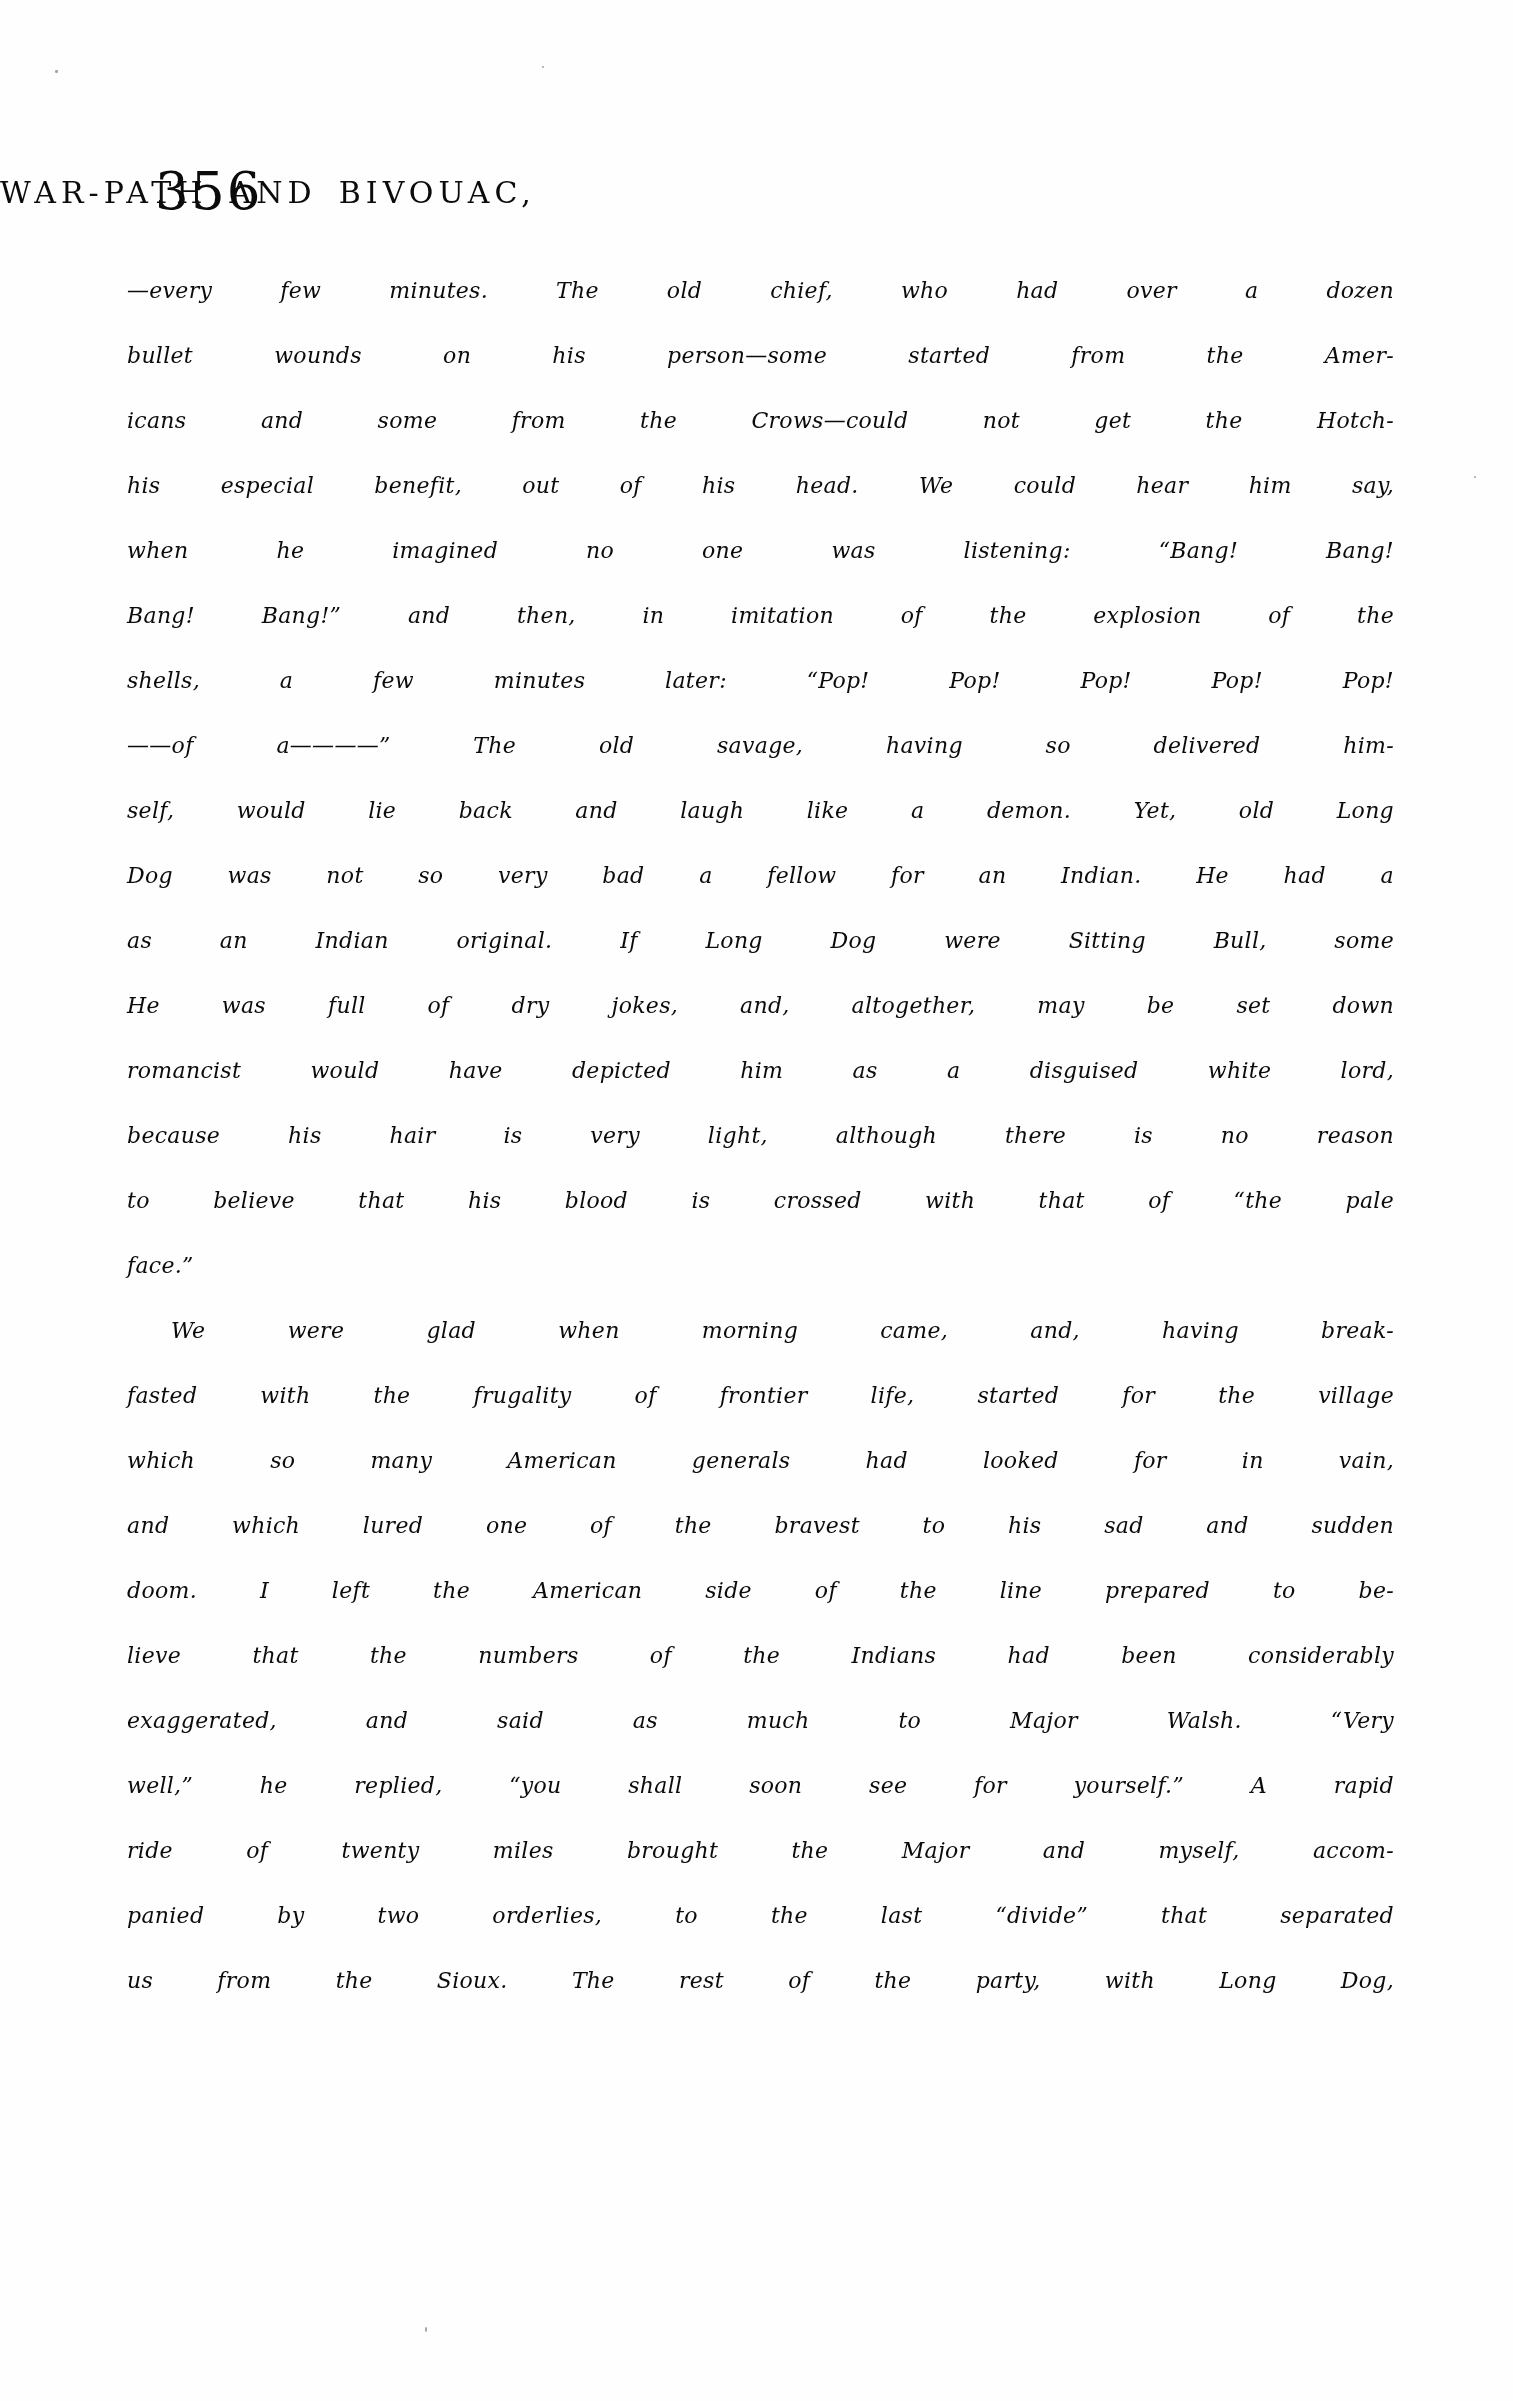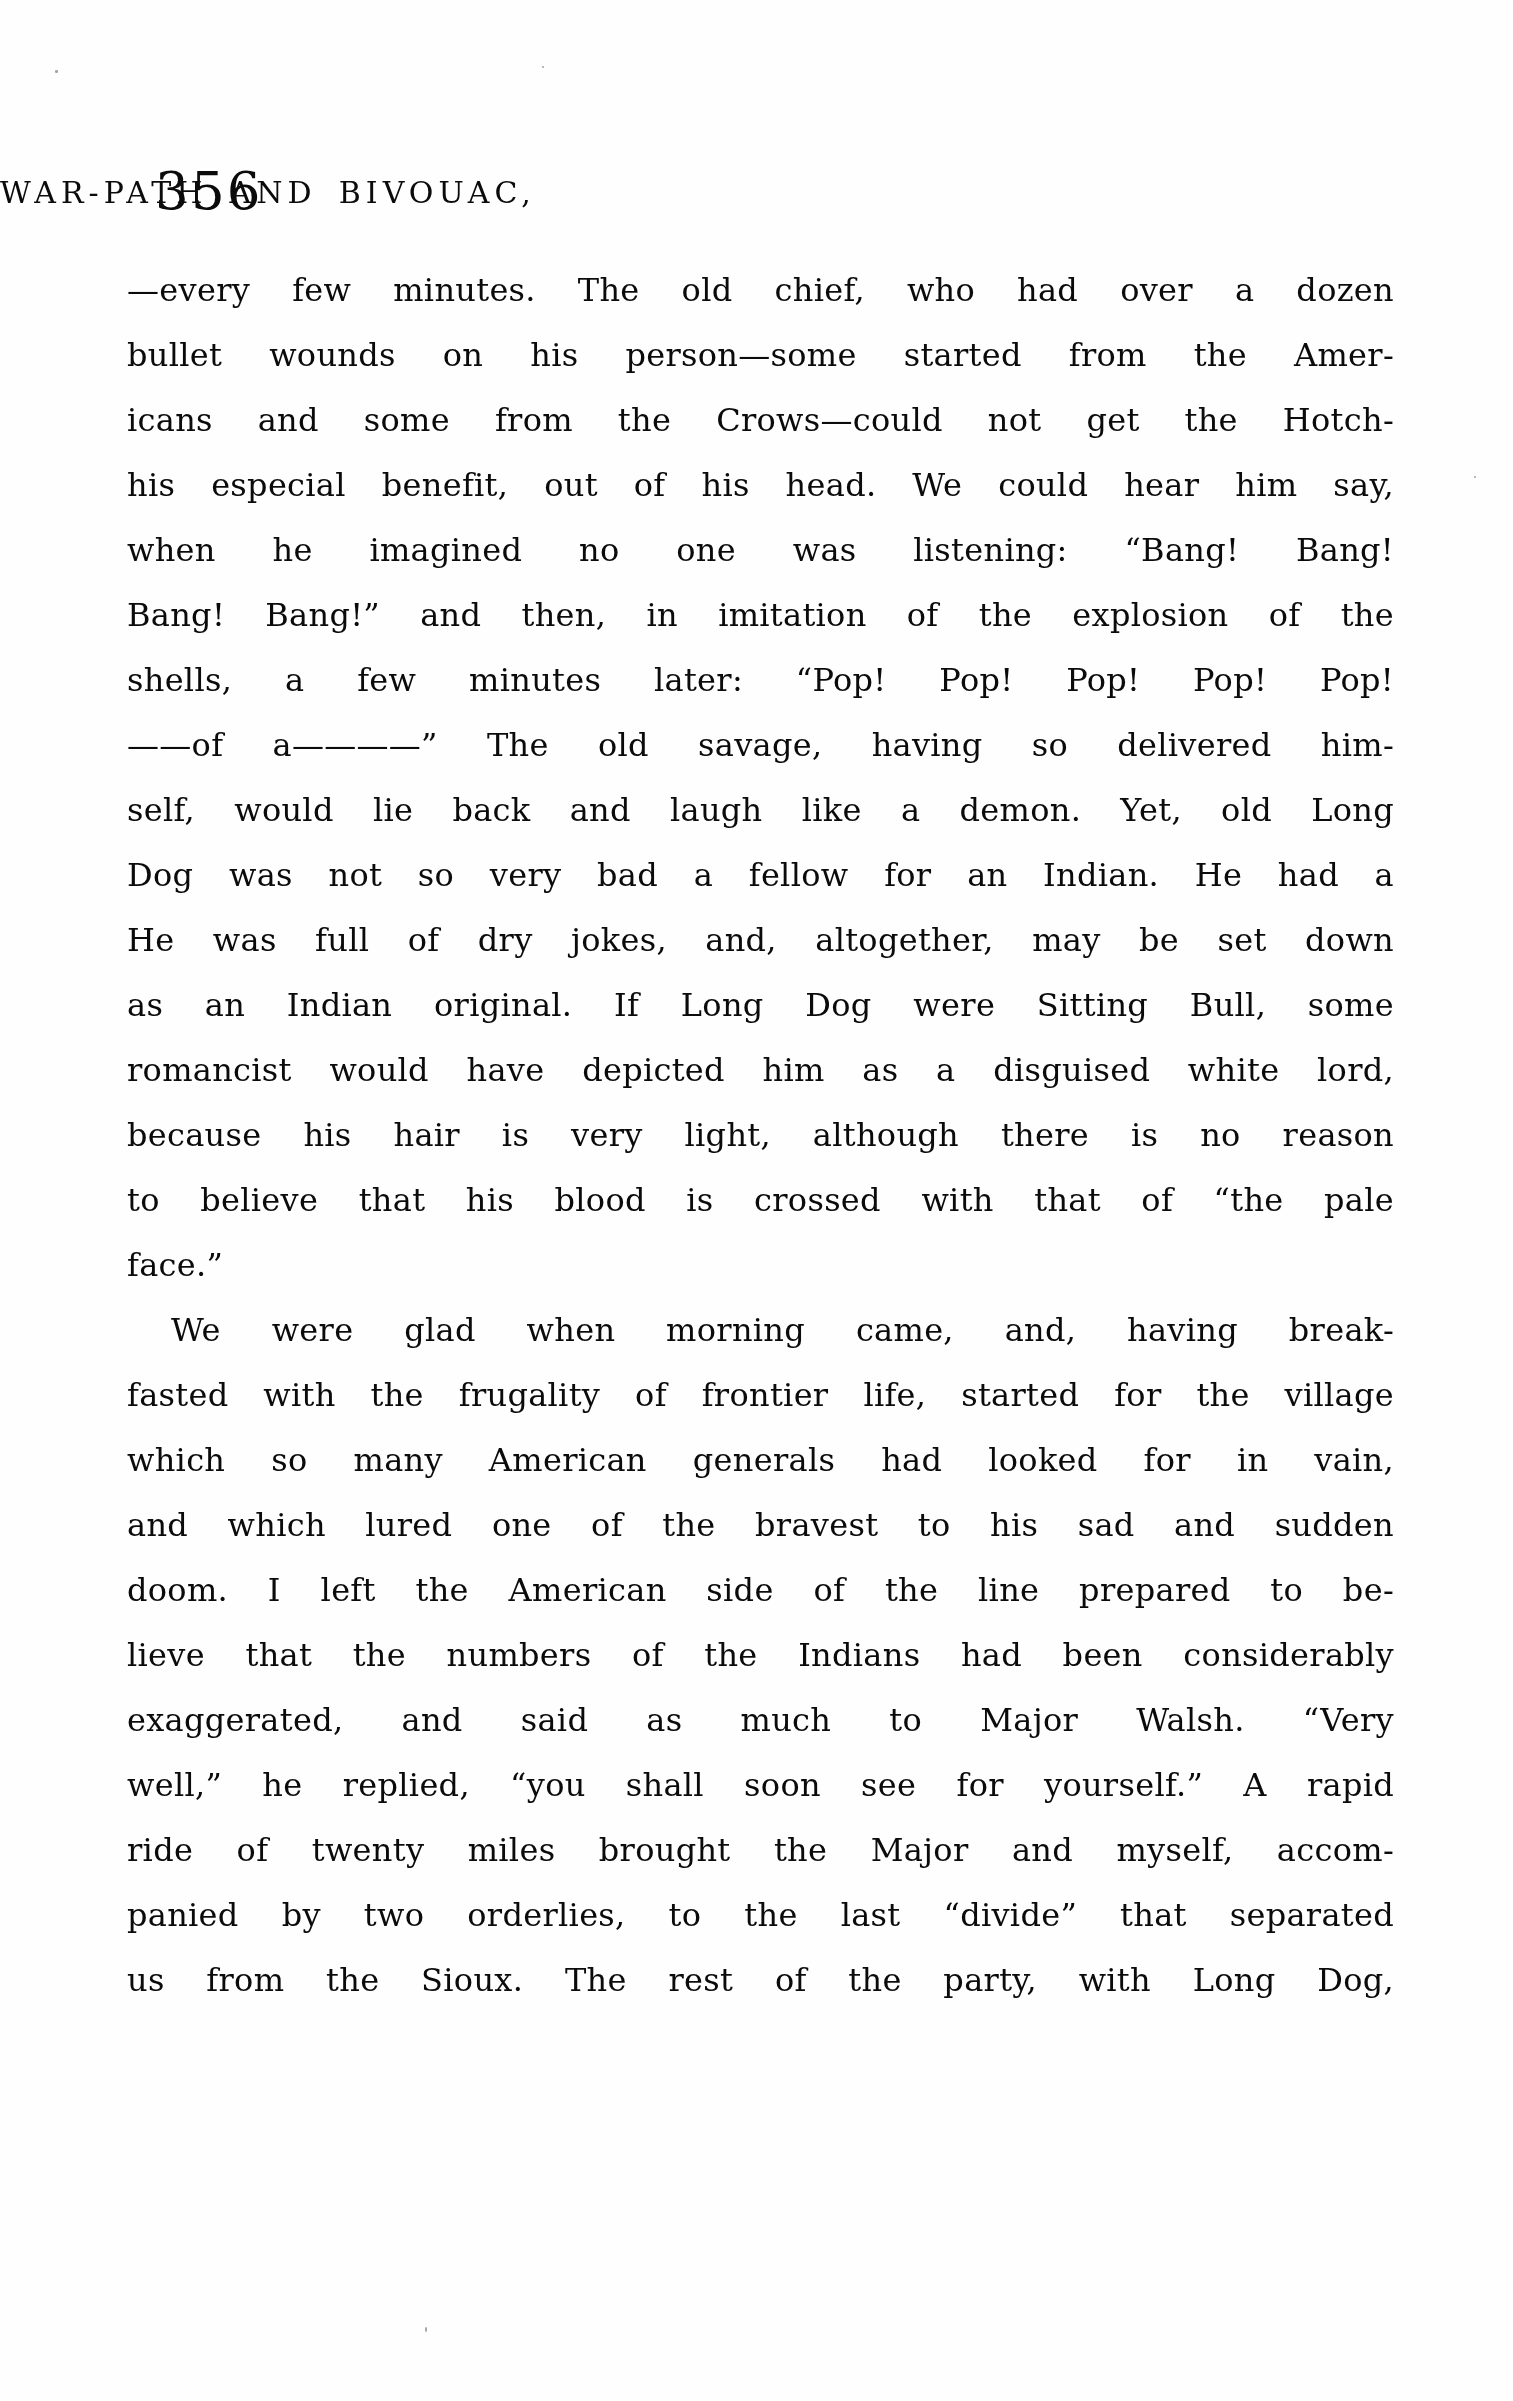--- a/index.html
+++ b/index.html
@@ -46,27 +46,28 @@
     white-space: nowrap;
   }
   
   .body-text {
     position: absolute;
     left: 127px;
     top: 258px;
     width: 1267px;
   }
   .line {
-    font-size: 32px;
+    font-size: 22px;
     line-height: 65px;
     height: 65px;
     text-align: justify;
     text-align-last: justify;
     white-space: normal;
     letter-spacing: 0.3px;
+    font-style: italic;
   }
   .line-left {
     text-align: right;
     text-align-last: left;
   }
   .line-indent {
     text-indent: 44px;
   }
   
   .speck {
@@ -90,22 +91,22 @@
       <div class="line">—every few minutes.  The old chief, who had over a dozen</div>
       <div class="line">bullet wounds on his person—some started from the Amer-</div>
       <div class="line">icans and some from the Crows—could not get the Hotch-</div>
       <div class="line">his especial benefit, out of his head.  We could hear him say,</div>
       <div class="line">when he imagined no one was listening: “Bang! Bang!</div>
       <div class="line">Bang! Bang!” and then, in imitation of the explosion of the</div>
       <div class="line">shells, a few minutes later: “Pop! Pop! Pop! Pop! Pop!</div>
       <div class="line">——of a————”  The old savage, having so delivered him-</div>
       <div class="line">self, would lie back and laugh like a demon.  Yet, old Long</div>
       <div class="line">Dog was not so very bad a fellow for an Indian.  He had a</div>
+      <div class="line">as an Indian original.  If Long Dog were Sitting Bull, some</div>
       <div class="line">He was full of dry jokes, and, altogether, may be set down</div>
-      <div class="line">as an Indian original.  If Long Dog were Sitting Bull, some</div>
       <div class="line">romancist would have depicted him as a disguised white lord,</div>
       <div class="line">because his hair is very light, although there is no reason</div>
       <div class="line">to believe that his blood is crossed with that of “the pale</div>
       <div class="line line-left">face.”</div>
       <div class="line line-indent">We were glad when morning came, and, having break-</div>
       <div class="line">fasted with the frugality of frontier life, started for the village</div>
       <div class="line">which so many American generals had looked for in vain,</div>
       <div class="line">and which lured one of the bravest to his sad and sudden</div>
       <div class="line">doom.  I left the American side of the line prepared to be-</div>
       <div class="line">lieve that the numbers of the Indians had been considerably</div>

